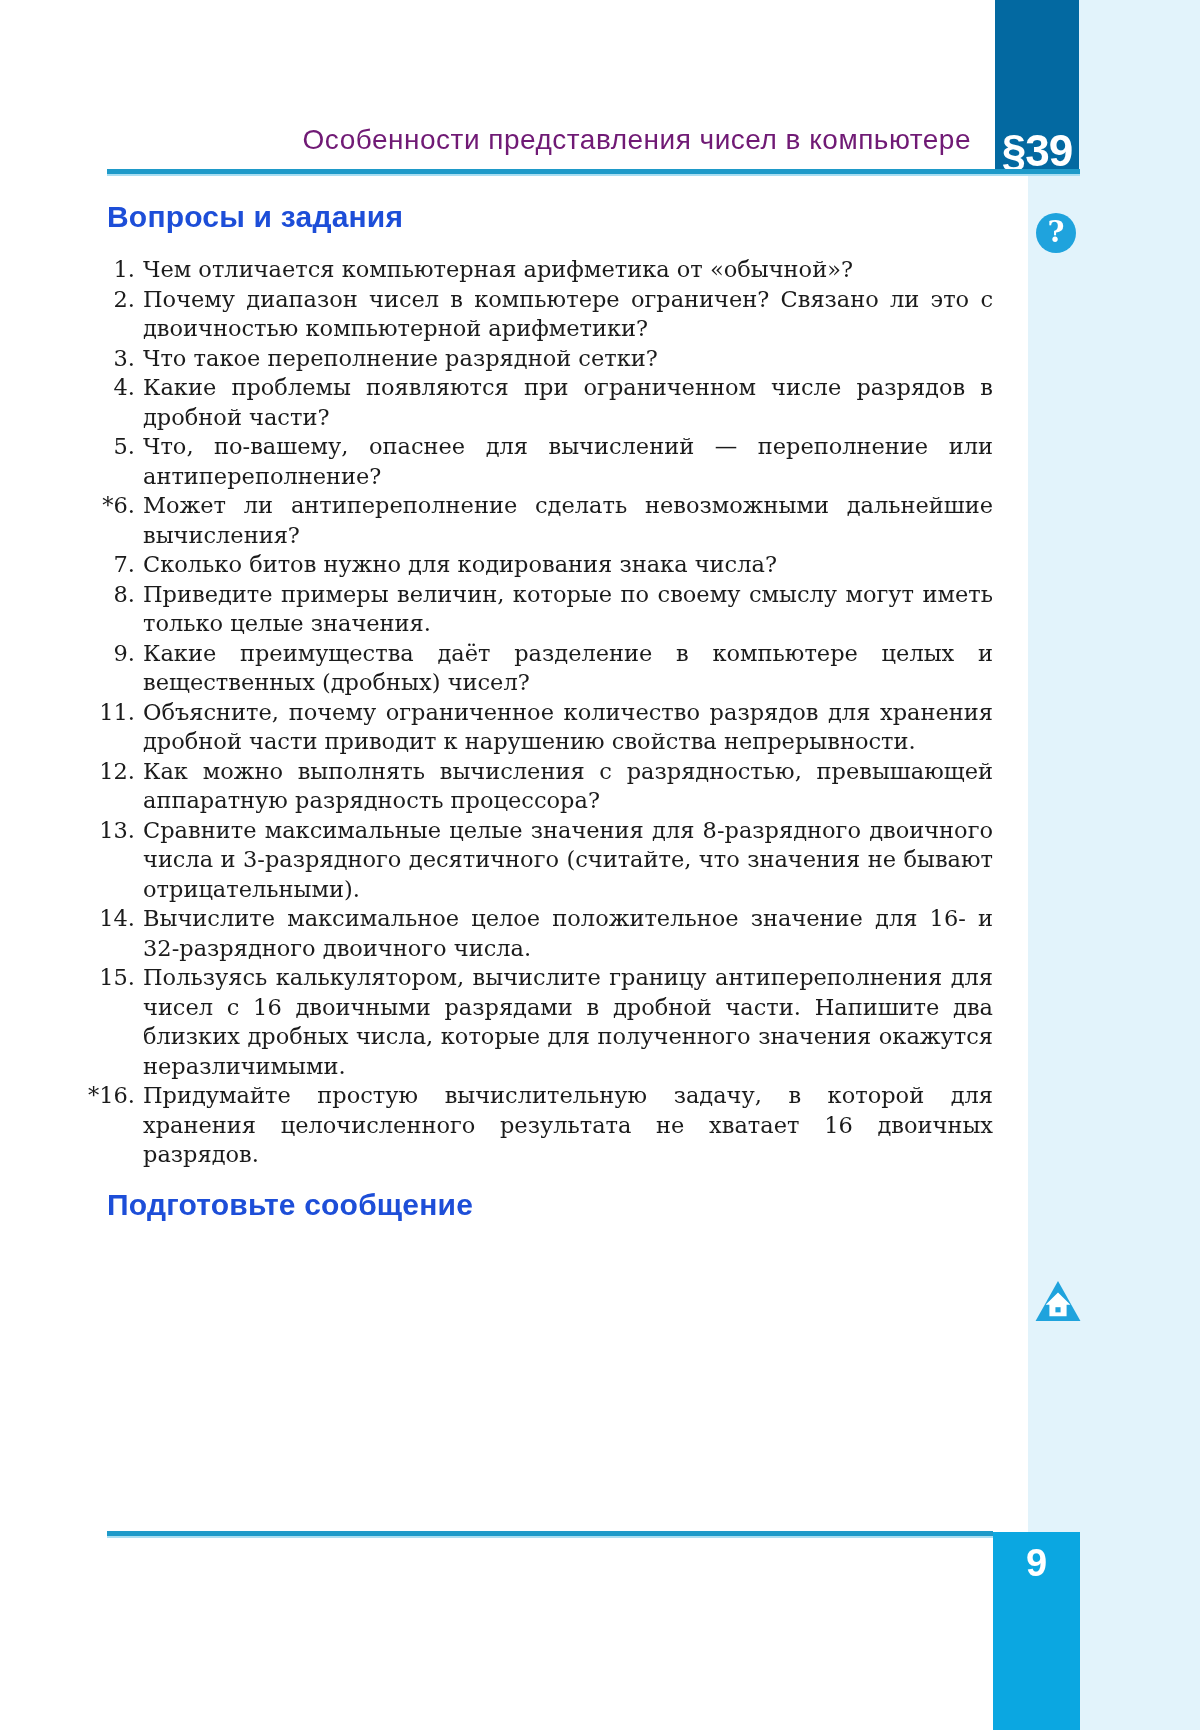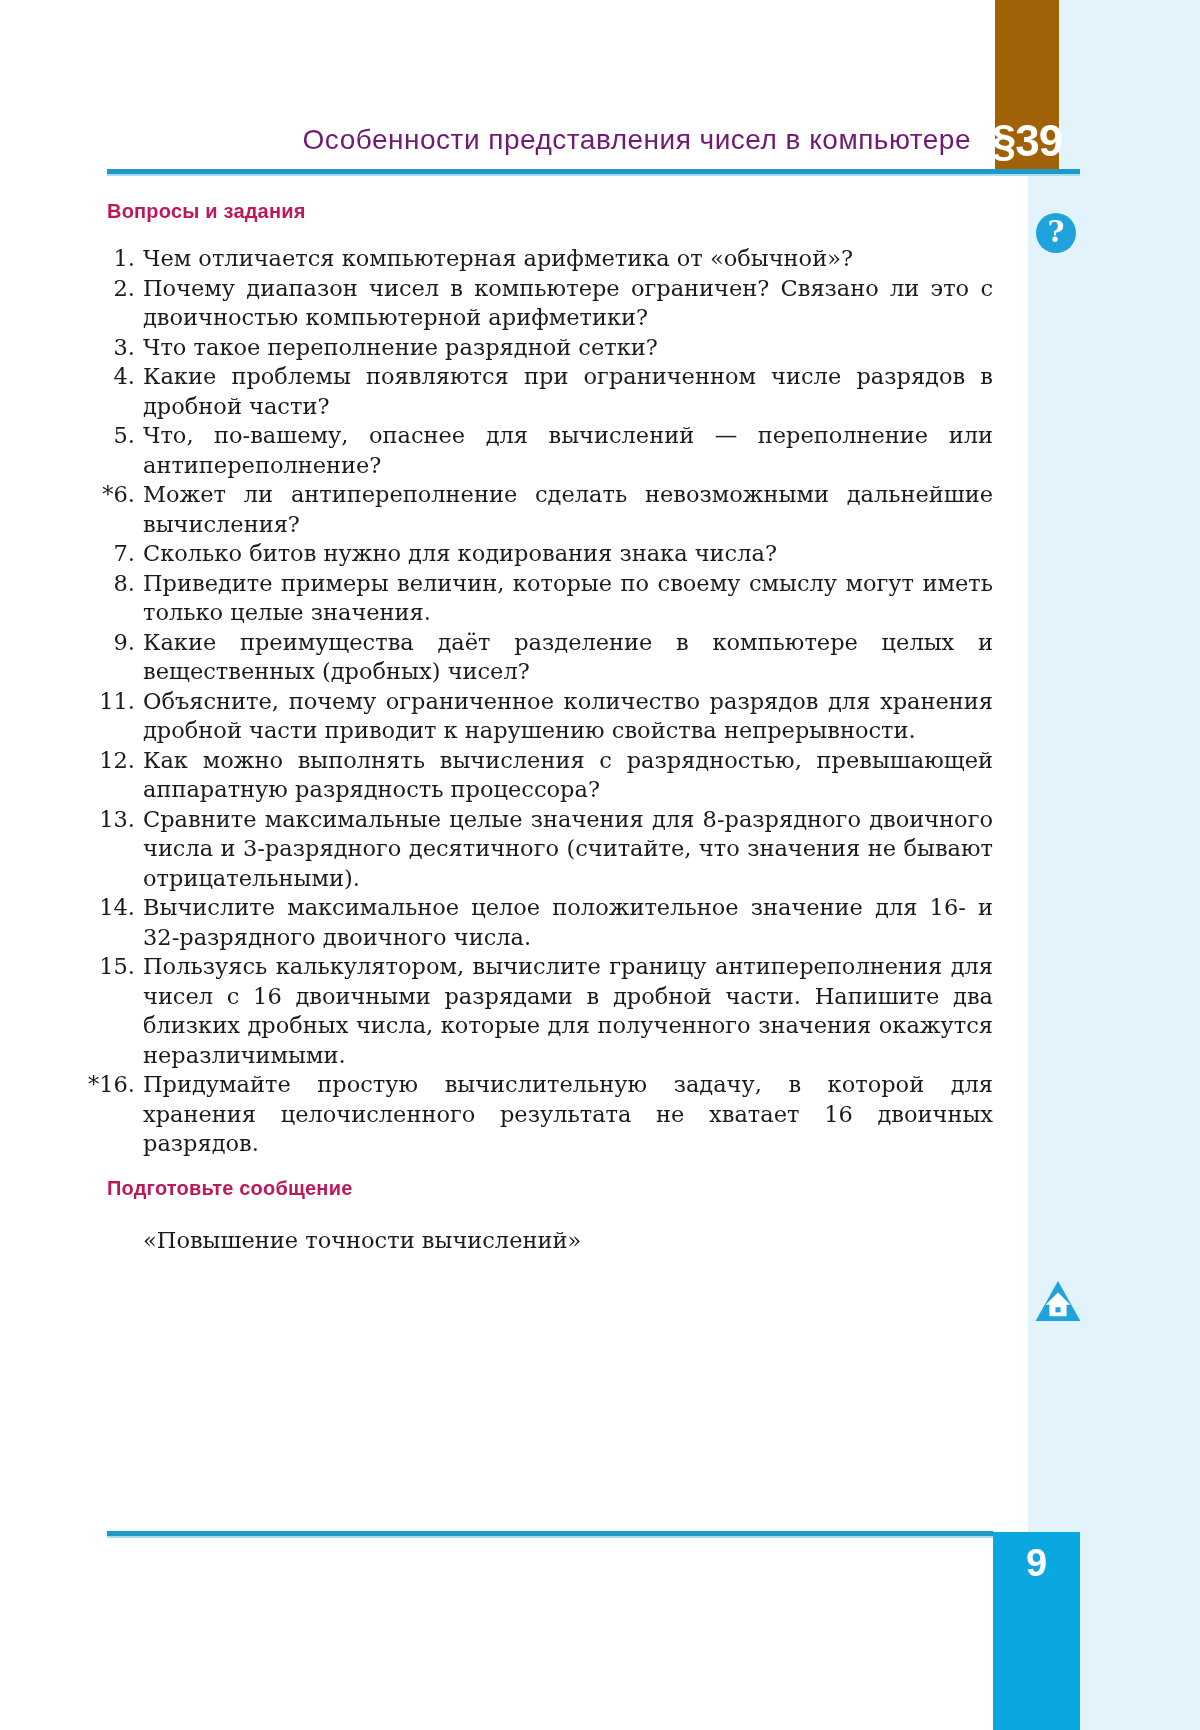--- a/index.html
+++ b/index.html
@@ -10,24 +10,24 @@
     overflow:hidden;
     font-family:"Liberation Sans",sans-serif;
   }
   
   .side-panel{
     position:absolute;left:1028px;top:0;width:172px;height:1730px;
     background:#e2f3fb;
   }
   
   .section-tab{
-    position:absolute;left:995px;top:0;width:64px;height:173px;
-    background:#a16207;
+    position:absolute;left:995px;top:0;width:84px;height:173px;
+    background:#0369a1;
     display:flex;align-items:flex-end;justify-content:center;
-    padding-bottom:10px;box-sizing:border-box;
+    box-sizing:border-box;
   }
   .section-tab span{
     color:#ffffff;font-weight:bold;font-size:44px;line-height:1;
     font-family:"Liberation Sans",sans-serif;letter-spacing:-1px;
   }
   
   .header-title{
     position:absolute;left:107px;top:124px;width:864px;
     text-align:right;
     font-size:28px;color:#701a75;letter-spacing:0.5px;
@@ -47,21 +47,21 @@
     color:#ffffff;font-weight:bold;font-size:29px;line-height:1;
     font-family:"DejaVu Serif",serif;transform:translateY(-1px);
   }
   
   .content{
     position:absolute;left:107px;top:200px;width:888px;
     color:#1b1b1b;
   }
   .h-questions,.h-report{
     margin:0;font-family:"Liberation Sans",sans-serif;
-    font-weight:bold;font-size:20px;color:#be185d;letter-spacing:0.2px;
+    font-weight:bold;font-size:30px;color:#1d4ed8;letter-spacing:0.2px;
   }
   .h-questions{margin-bottom:21px;}
   .q-list{
     margin:0 0 0 36px;padding:0;list-style:none;width:850px;
     font-family:"DejaVu Serif",serif;font-size:22.5px;line-height:29.5px;
   }
   .q-item{position:relative;text-align:justify;}
   .q-numbox{
     position:absolute;right:calc(100% + 8px);top:0;
     white-space:nowrap;text-align:right;
@@ -167,21 +167,20 @@
 
   <li class="q-item">
     <span class="q-numbox"><span class="q-star"></span><span class="q-num">15.</span></span><span class="q-text">Пользуясь калькулятором, вычислите границу антипереполнения для чисел с 16 двоичными разрядами в дробной части. Напишите два близких дробных числа, которые для полученного значения окажутся неразличимыми.</span>
   </li>
 
   <li class="q-item">
     <span class="q-numbox"><span class="q-star">*</span><span class="q-num">16.</span></span><span class="q-text">Придумайте простую вычислительную задачу, в которой для хранения целочисленного результата не хватает 16 двоичных разрядов.</span>
   </li>
 </ol>
     <h2 class="h-report">Подготовьте сообщение</h2>
-    <p class="report-topic">«Повышение точности вычислений»</p>
   </div>
 
   <svg class="home-icon" viewBox="0 0 48 44" xmlns="http://www.w3.org/2000/svg">
     <polygon points="24,1 47.5,43 0.5,43" fill="#1fa3dd"></polygon>
     <path d="M24 13 L37 26 L33 26 L33 38 L15 38 L15 26 L11 26 Z" fill="#ffffff"></path>
     <rect x="21.3" y="28.5" width="5.4" height="5.4" fill="#1fa3dd"></rect>
   </svg>
 
   <div class="footer-rule"></div>
 

